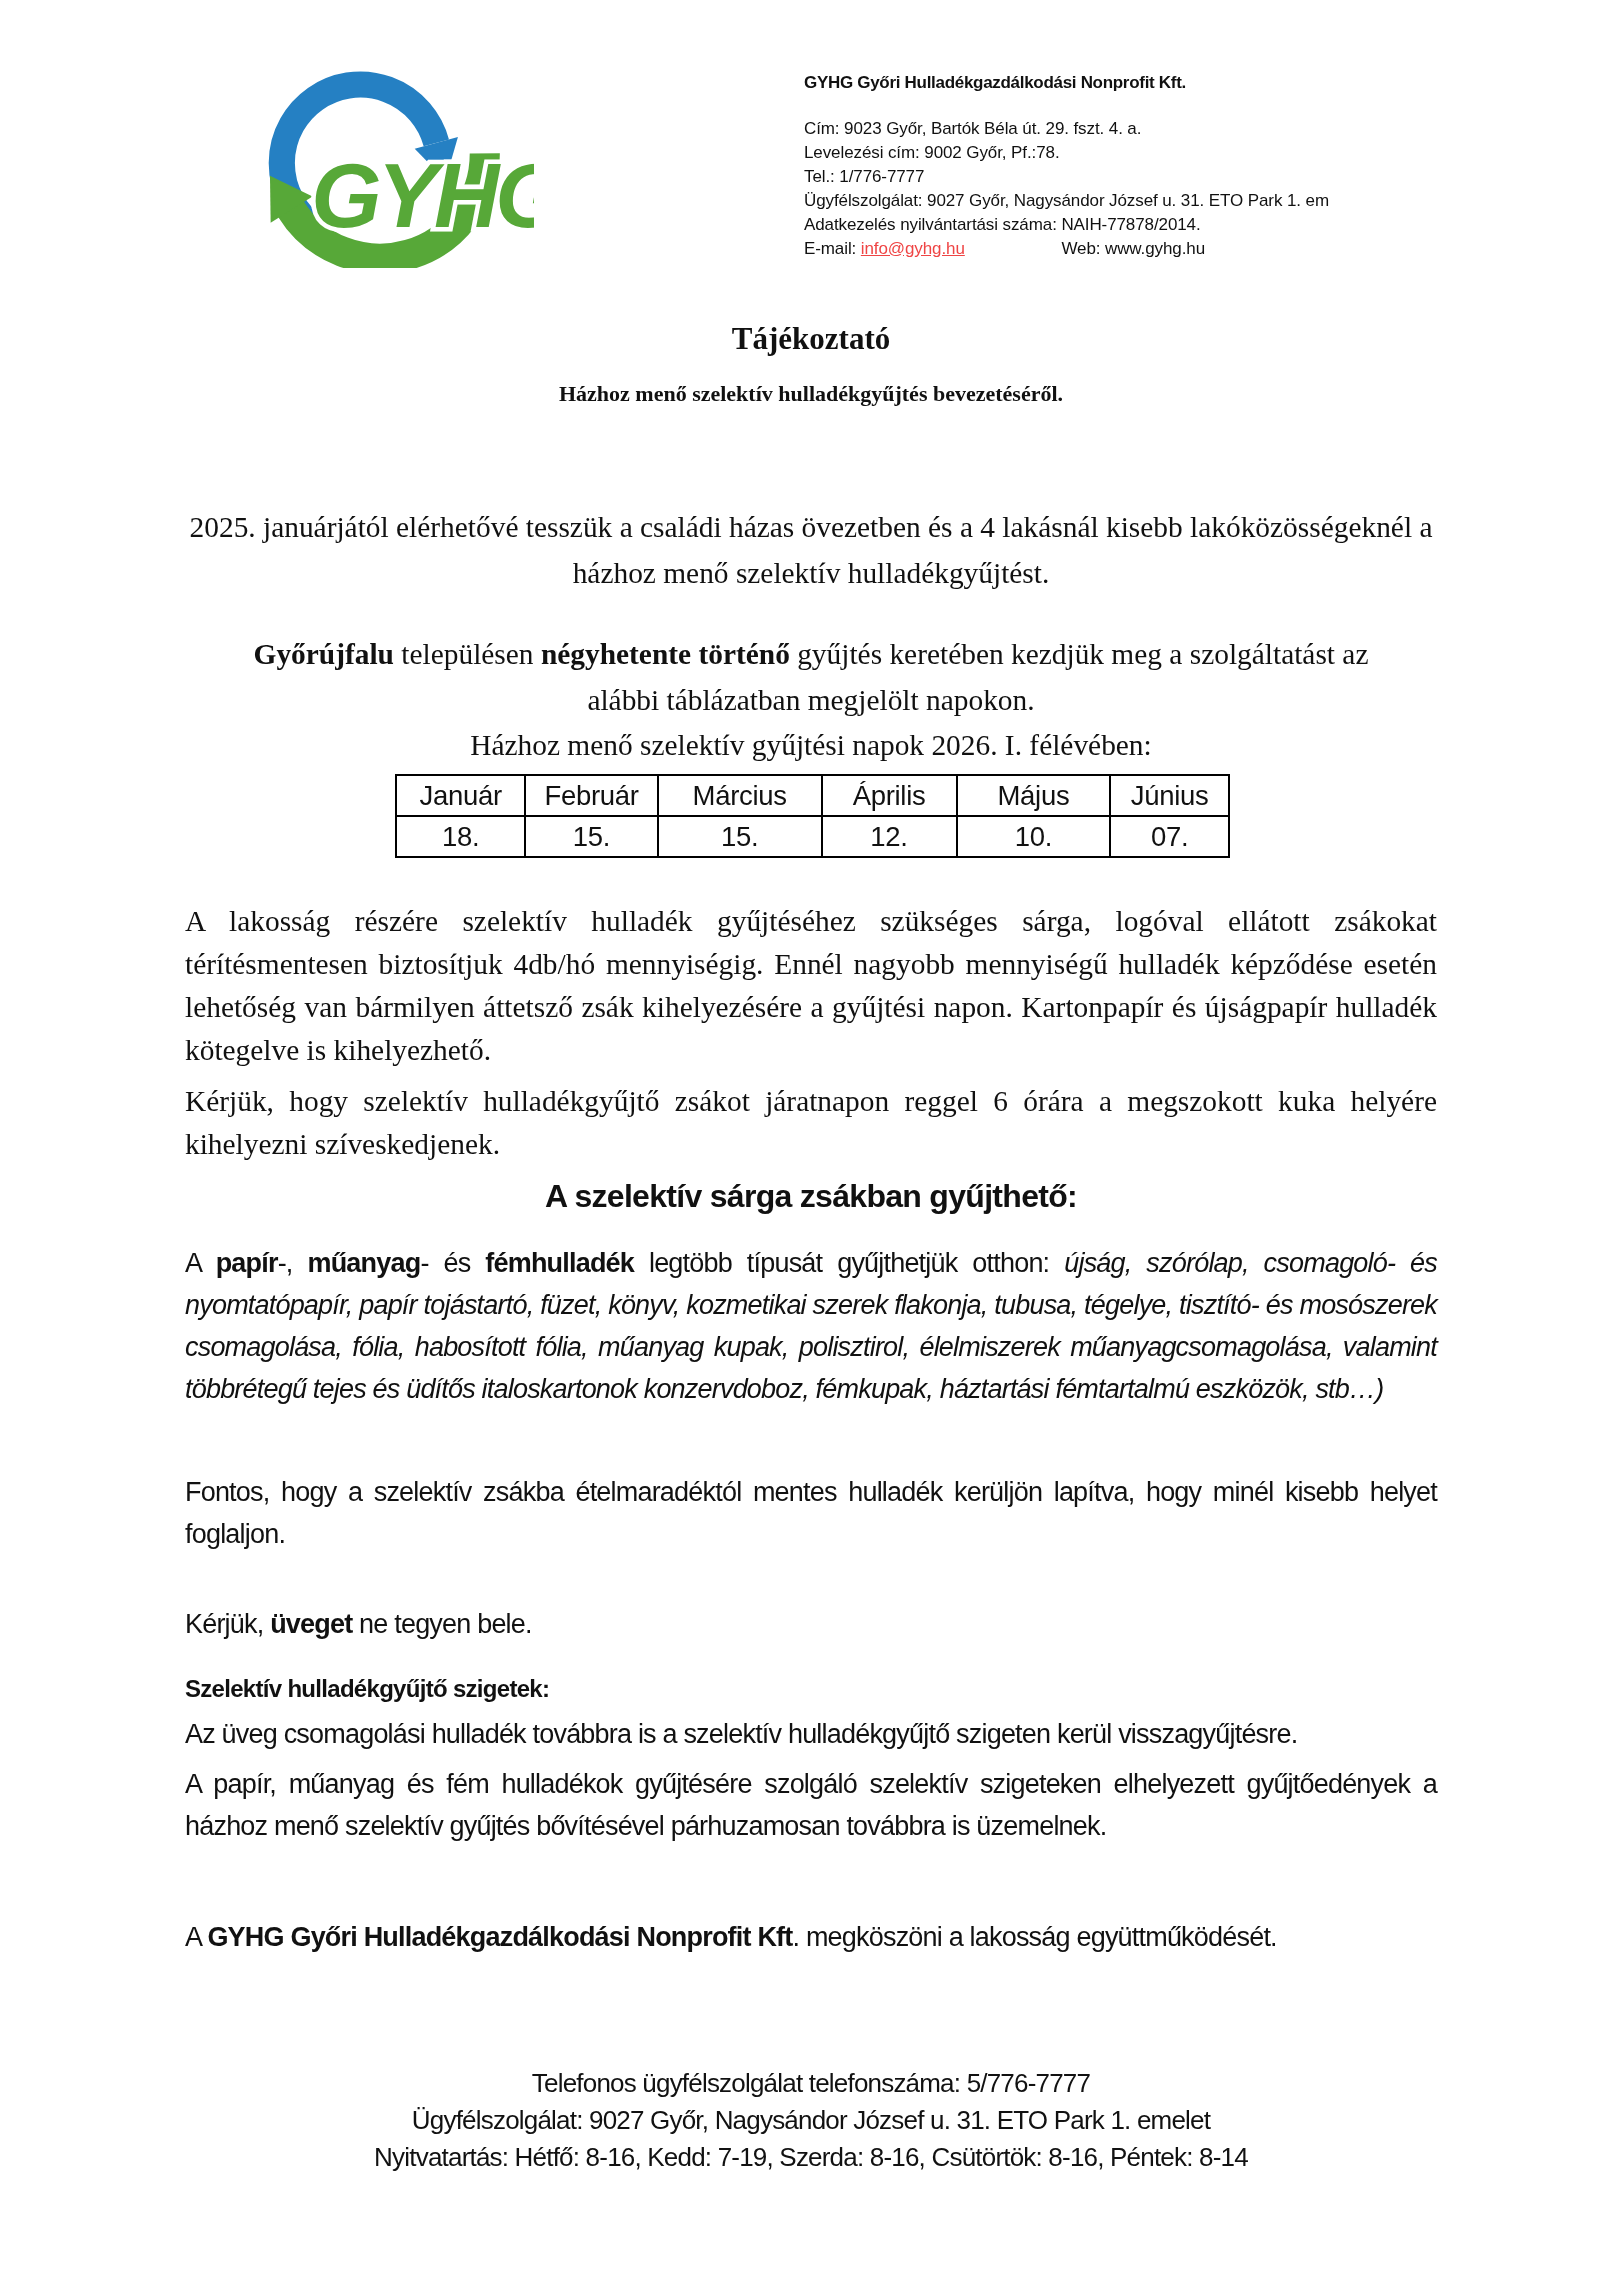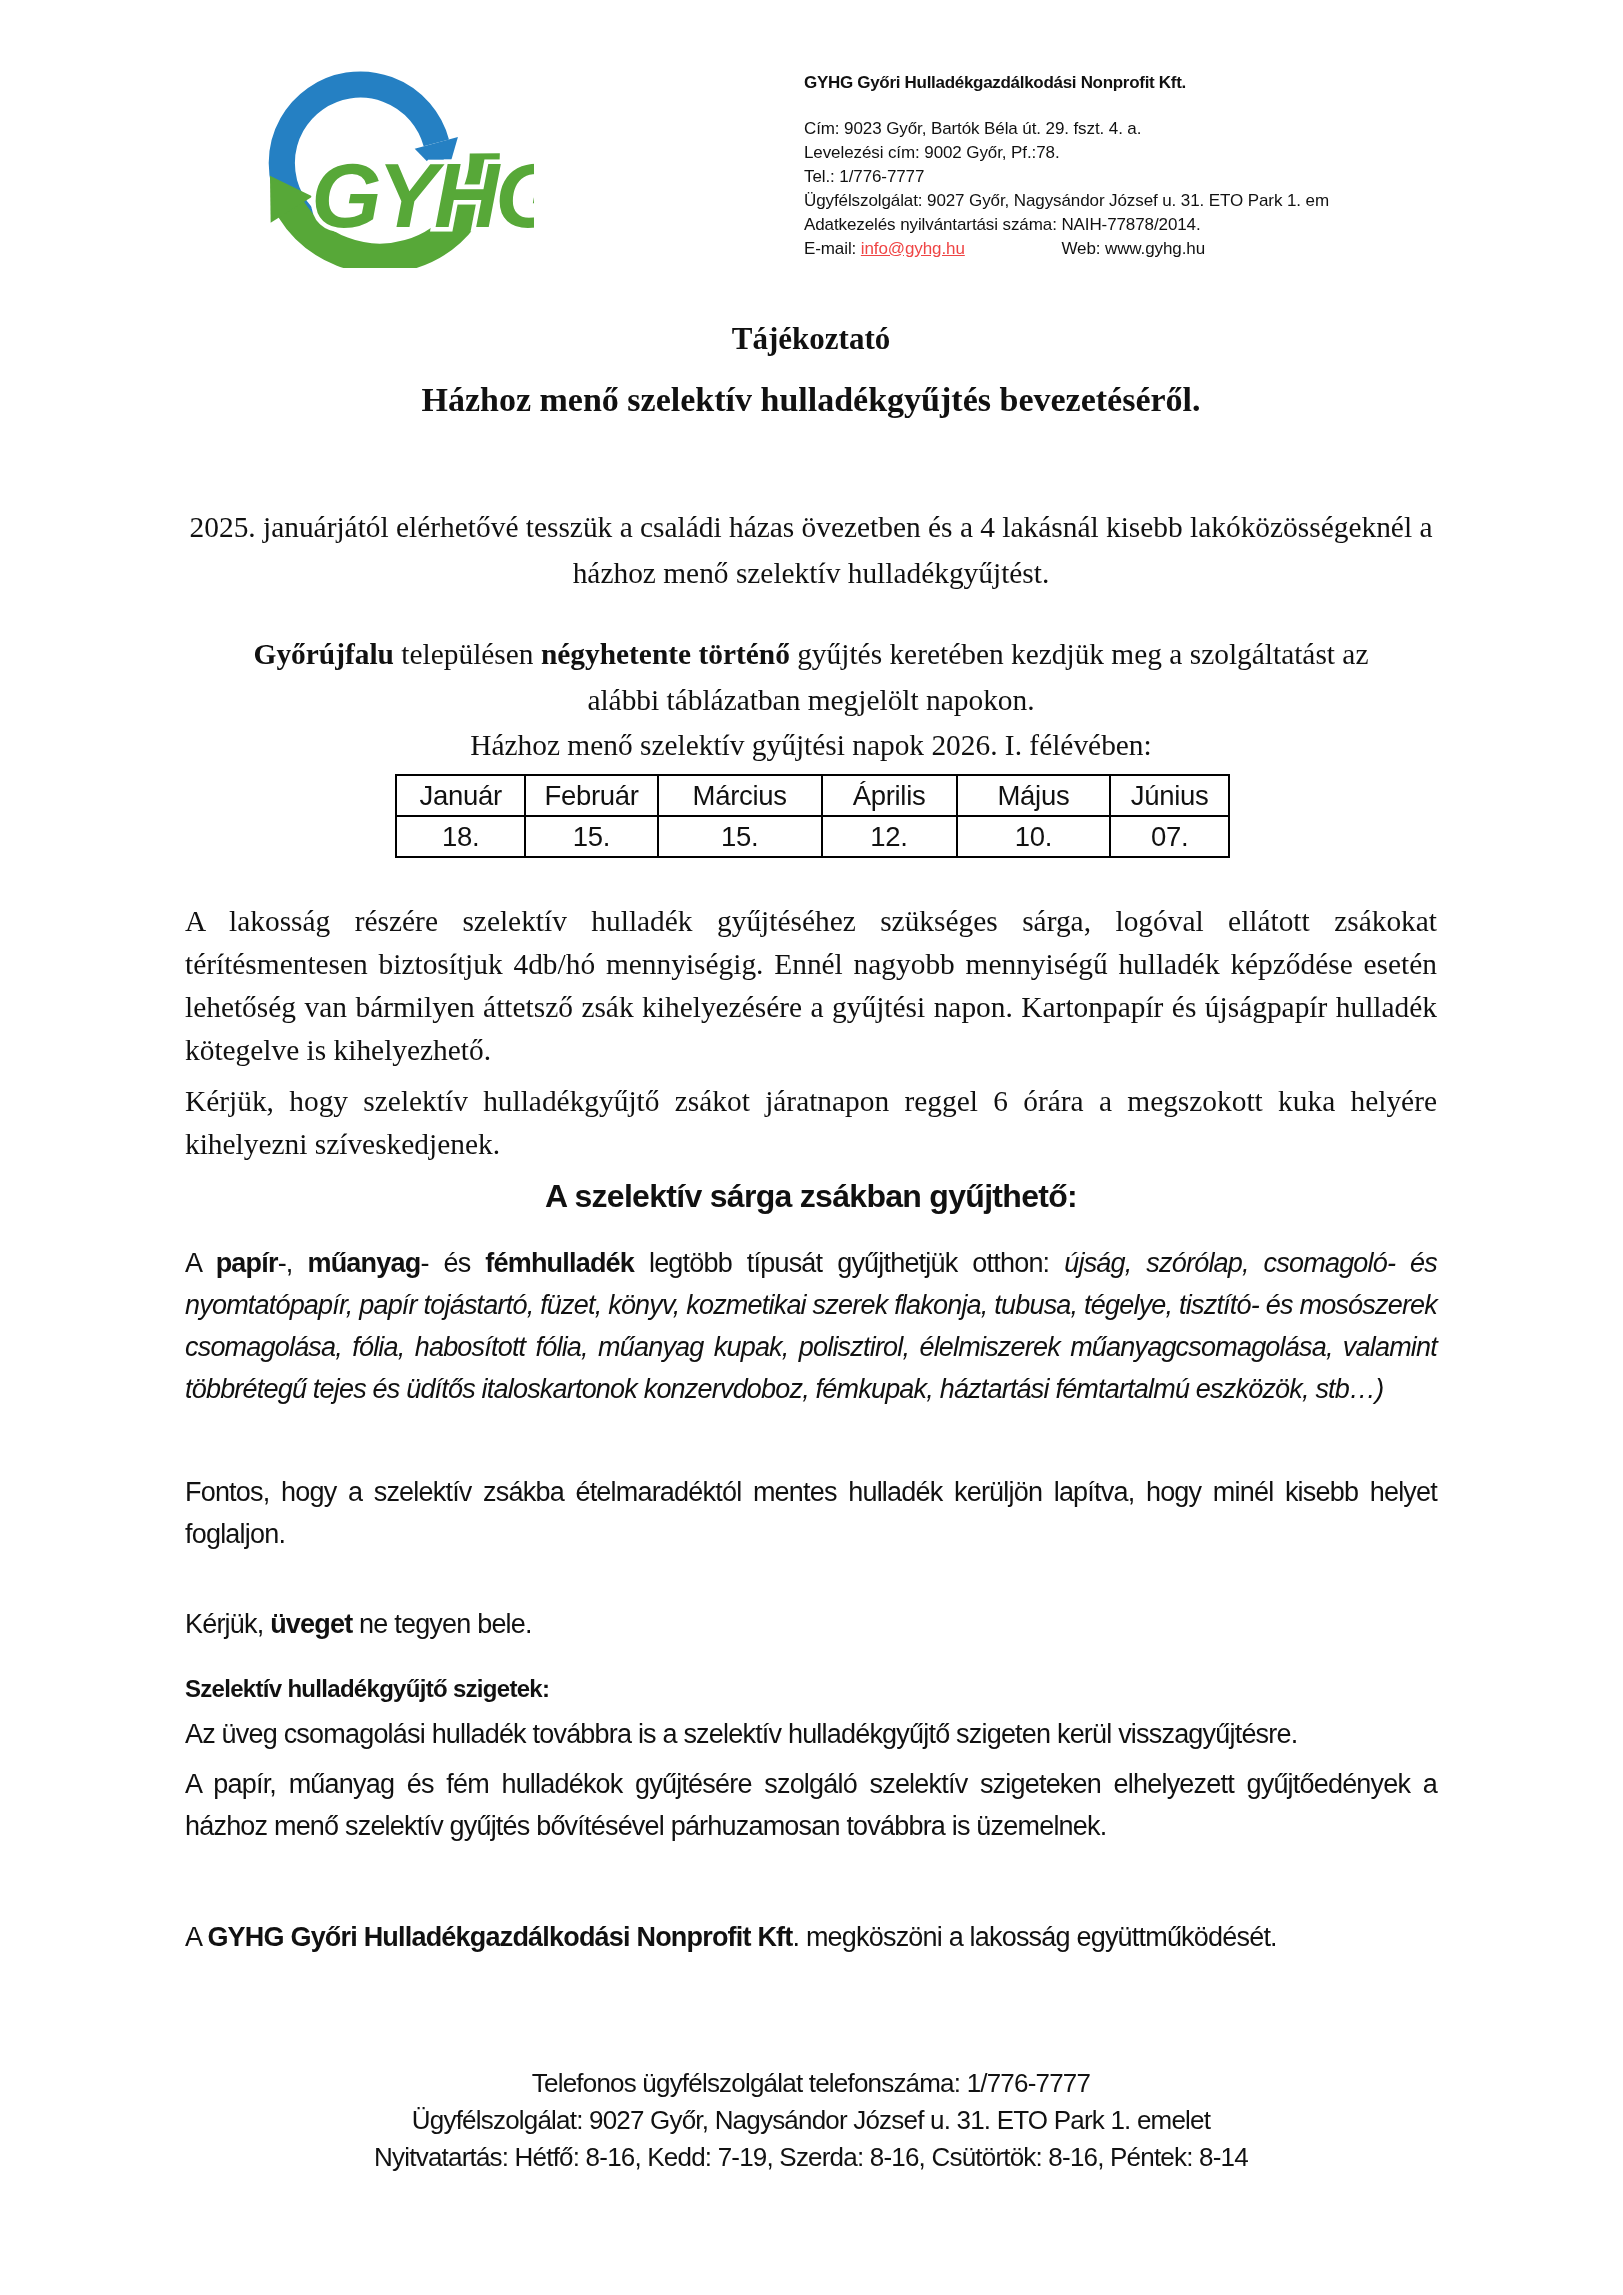--- a/index.html
+++ b/index.html
@@ -20,21 +20,21 @@
   
   .logo-wrap{position:absolute;left:226px;top:65px;width:308px;height:204px;}
   .header-right{position:absolute;left:804px;top:69px;width:628px;}
   .company-name{font-size:17px;font-weight:bold;line-height:27.5px;margin-bottom:20px;letter-spacing:-0.3px;}
   .contact-line{font-size:17px;line-height:24px;letter-spacing:-0.1px;}
   .email-link{text-decoration:underline;cursor:pointer;}
   .web-span{margin-left:92px;}
 
   
   .doc-title{top:321px;text-align:center;font-size:31px;font-weight:bold;}
-  .doc-subtitle{top:381px;text-align:center;font-size:34px;font-weight:bold;}
+  .doc-subtitle{top:381px;text-align:center;font-size:22px;font-weight:bold;}
 
   
   .serif-body{font-size:29.4px;line-height:43px;}
   .para-intro{top:504px;text-align:center;line-height:46px;}
   .para-intro2{top:631px;left:222px;width:1178px;text-align:center;line-height:46px;}
   .table-caption{top:724px;text-align:center;}
   .para-bags{top:900px;text-align:justify;}
   .para-morning{top:1080px;text-align:justify;}
 
   
@@ -139,19 +139,19 @@
   <div class="abs sans sans-body para-flat">Fontos, hogy a szelektív zsákba ételmaradéktól mentes hulladék kerüljön lapítva, hogy minél kisebb helyet foglaljon.</div>
   <div class="abs sans sans-body para-glass"><span>Kérjük, </span><span class="b">üveget</span><span> ne tegyen bele.</span></div>
 
   <div class="abs sans h-islands">Szelektív hulladékgyűjtő szigetek:</div>
   <div class="abs sans sans-body para-islands1">Az üveg csomagolási hulladék továbbra is a szelektív hulladékgyűjtő szigeten kerül visszagyűjtésre.</div>
   <div class="abs sans sans-body para-islands2">A papír, műanyag és fém hulladékok gyűjtésére szolgáló szelektív szigeteken elhelyezett gyűjtőedények a házhoz menő szelektív gyűjtés bővítésével párhuzamosan továbbra is üzemelnek.</div>
 
   <div class="abs sans sans-body para-thanks"><span>A </span><span class="b">GYHG Győri Hulladékgazdálkodási Nonprofit Kft</span><span>. megköszöni a lakosság együttműködését.</span></div>
 
   <div class="abs sans footer-block">
-    <div>Telefonos ügyfélszolgálat telefonszáma: 1/776-7777</div>
+    <div>Telefonos ügyfélszolgálat telefonszáma: 5/776-7777</div>
     <div>Ügyfélszolgálat: 9027 Győr, Nagysándor József u. 31. ETO Park 1. emelet</div>
     <div>Nyitvatartás: Hétfő: 8-16, Kedd: 7-19, Szerda: 8-16, Csütörtök: 8-16, Péntek: 8-14</div>
   </div>
 
 </div>
 
 
 </body></html>

